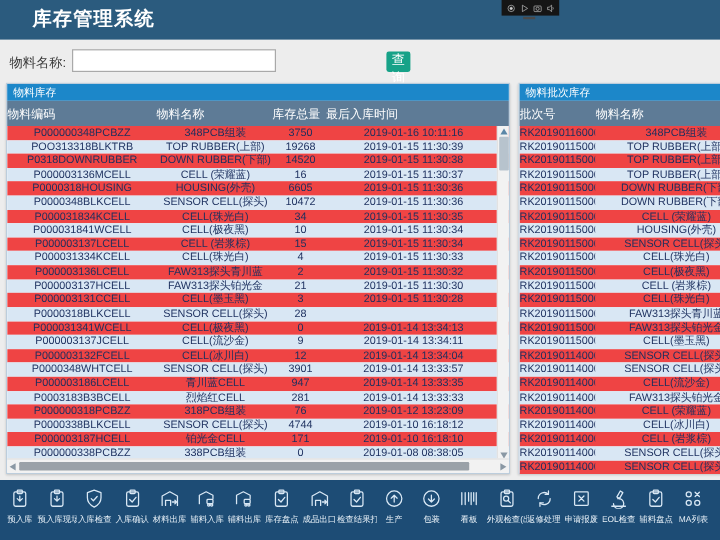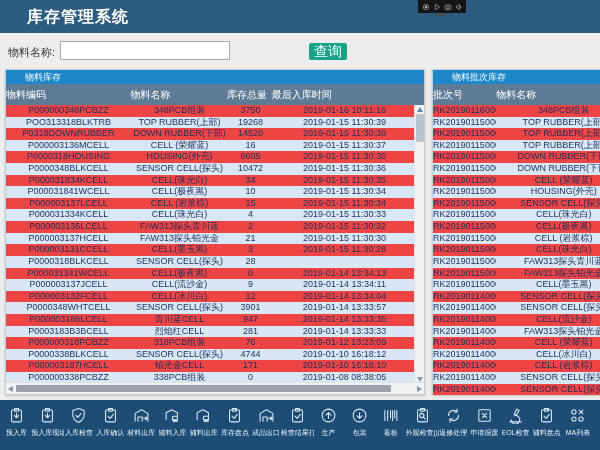--- a/index.html
+++ b/index.html
@@ -11,26 +11,26 @@
   body{position:relative;background:#ededed;font-family:"Liberation Sans","DejaVu Sans",sans-serif}
 
   .header{position:absolute;left:0;top:0;width:600px;height:33px;background:var(--header-bg)}
   .header .title{color:#fff;font-size:16px;font-weight:bold;line-height:33px;padding-left:27px;letter-spacing:1px}
   .rec-overlay{position:absolute;left:418px;top:0;width:48px;height:13px;background:#151515;display:flex;align-items:center;justify-content:space-around;padding:0 2px}
   .rec-overlay svg{width:8px;height:8px;stroke:#cfcfcf;fill:none;stroke-width:1.6}
   .rec-handle{position:absolute;left:436px;top:14px;width:10px;height:2px;background:#4a4a4a}
 
   .search-label{position:absolute;left:8px;top:45px;font-size:11px;color:#3a3a3a}
   .search-input{position:absolute;left:60px;top:41px;width:170px;height:19px;border:1px solid #a9a9a9;background:#fff;font-size:11px;padding:0 3px}
-  .search-btn{position:absolute;left:309px;top:43px;width:38px;height:17px;background:var(--accent-green);color:#fff;font-size:14px;border:none;border-radius:2px;cursor:pointer;line-height:15px}
+  .search-btn{position:absolute;left:322px;top:43px;width:20px;height:17px;background:var(--accent-green);color:#fff;font-size:11px;border:none;border-radius:2px;cursor:pointer;line-height:15px}
 
   .panel{position:absolute;top:69px;background:#fff;border:1px solid #bccddc;box-shadow:0 1px 2px rgba(0,0,0,.18)}
   #left-panel{left:5px;width:420px;height:326px}
   #right-panel{left:432px;width:200px;height:326px}
-  .panel-title{height:14px;background:var(--panel-title-bg);color:#fff;font-size:9px;line-height:14px;padding-left:19px}
+  .panel-title{height:14px;background:var(--panel-title-bg);color:#fff;font-size:9px;line-height:14px;padding-left:5px}
   .thead{display:flex;background:var(--table-header-bg);color:#fff;height:21px;align-items:center;font-size:10px}
   .th{text-align:left;white-space:nowrap;overflow:hidden}
   .tbody{overflow:hidden}
   #left-panel .tbody{height:279px}
   #right-panel .tbody{height:291px}
   .trow{display:flex;height:11.62px;line-height:11.6px;font-size:9px;color:var(--row-text);background:#ef4444}
   .trow.alt{background:var(--row-alt-bg)}
   .td{text-align:center;white-space:nowrap;overflow:hidden}
   #left-panel .c0{width:125px}#left-panel .c1{width:97px}#left-panel .c2{width:45px}#left-panel .c3{width:143px}
   #left-panel .thead .c3{width:153px}

